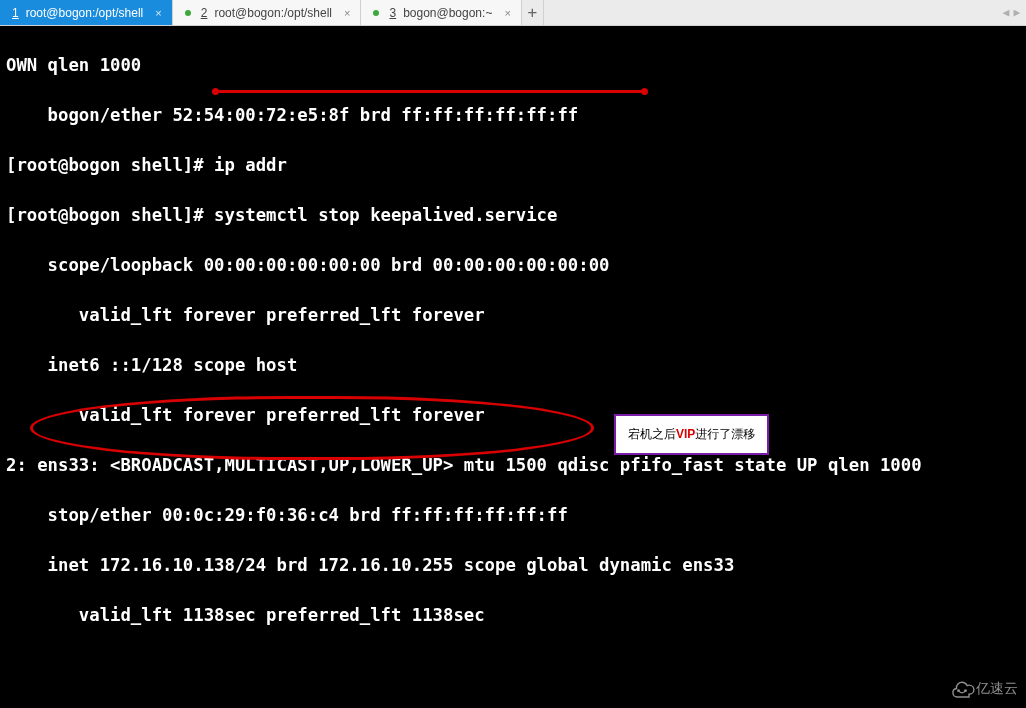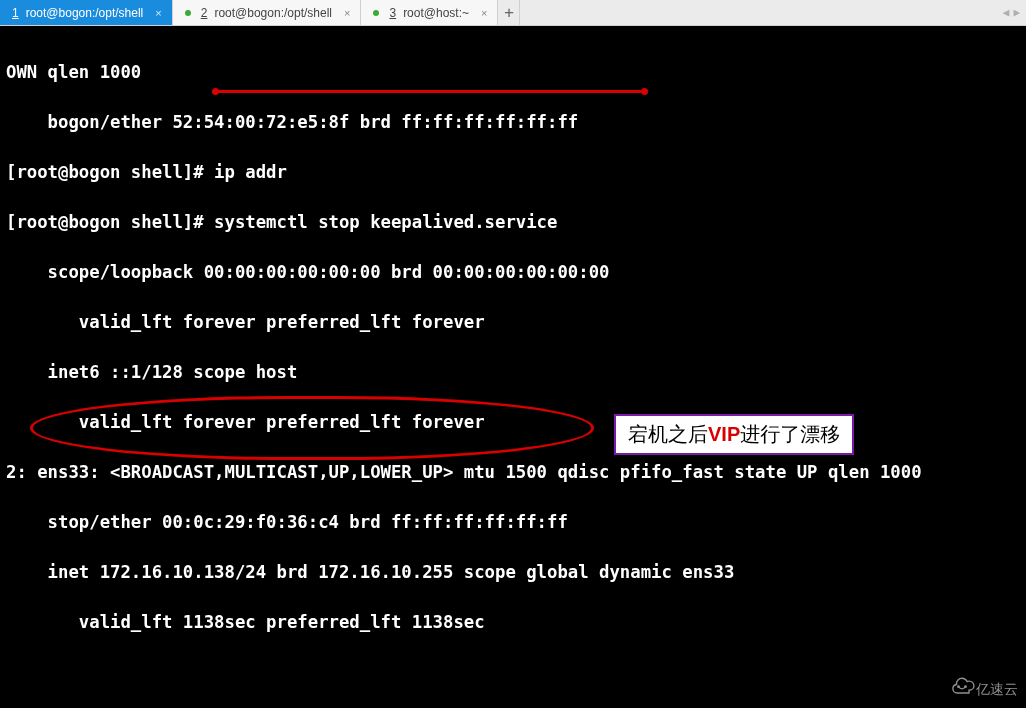--- a/index.html
+++ b/index.html
@@ -75,21 +75,21 @@
       gap: 4px;
       padding: 0 6px;
       color: #b0b0b0;
       font-size: 11px;
     }
     .terminal {
       background: #000;
       color: #fff;
       font-size: 17.3px;
       line-height: 25px;
-      padding: 9px 6px;
+      padding: 2px 6px;
       height: calc(100% - 26px);
       white-space: pre;
       font-weight: bold;
       letter-spacing: 0px;
       position: relative;
     }
     .terminal-line {
       white-space: pre;
     }
     .anno-underline {
@@ -113,35 +113,35 @@
       border:3px solid #d80000;
       border-radius: 50% / 55%;
       pointer-events:none;
     }
     .anno-box {
       position:absolute;
       background:#fff;
       border:2px solid #7a1ca7;
       color:#000;
       font-family: SimSun, "Microsoft YaHei", sans-serif;
-      font-size:20px;
+      font-size:12px;
       font-weight:normal;
       padding: 6px 12px;
       letter-spacing:0;
       white-space:nowrap;
     }
     .anno-box .vip { color:#d80000; font-weight:bold;}
     .watermark {
       position:absolute;
       right:8px;
       bottom:6px;
       display:flex;
-      align-items:flex-start;
+      align-items:center;
       color:#a0a0a0;
-      font-family: Liberation Sans, sans-serif;
+      font-family: Liberation Mono, monospace;
       font-size:14px;
       font-weight:normal;
       opacity:0.9;
     }
     .watermark svg { width:28px;height:18px;}
     .dot {
       width:6px;height:6px;
       background:#3aa93a;
       border-radius:50%;
       display:inline-block;
@@ -159,21 +159,21 @@
   </div>
   <div class="tab">
     <span class="dot"></span>
     <span class="tab-num">2</span>
     <span>root@bogon:/opt/shell</span>
     <span class="tab-close">×</span>
   </div>
   <div class="tab">
     <span class="dot"></span>
     <span class="tab-num">3</span>
-    <span>root@host:~</span>
+    <span>bogon@bogon:~</span>
     <span class="tab-close">×</span>
   </div>
   <div class="tab-add">+</div>
   <div class="tab-nav">
     <span>◀</span>
     <span>▶</span>
   </div>
 </div>
 
 <div class="terminal">

